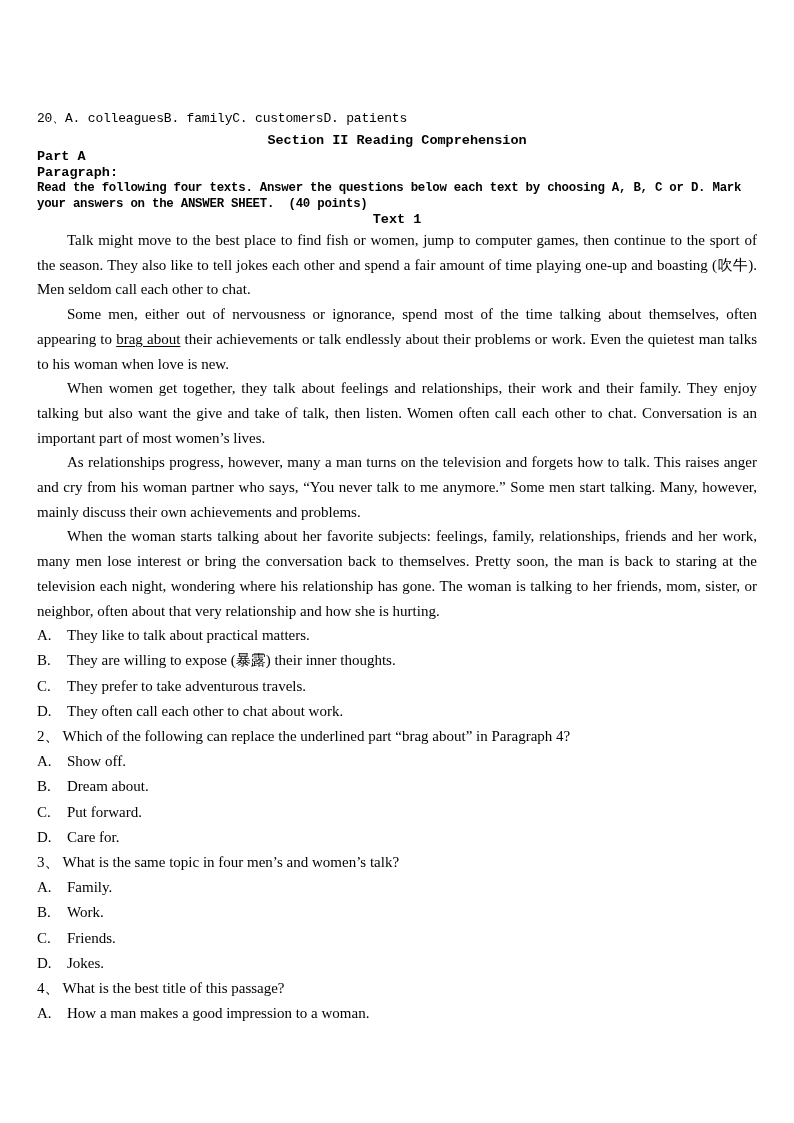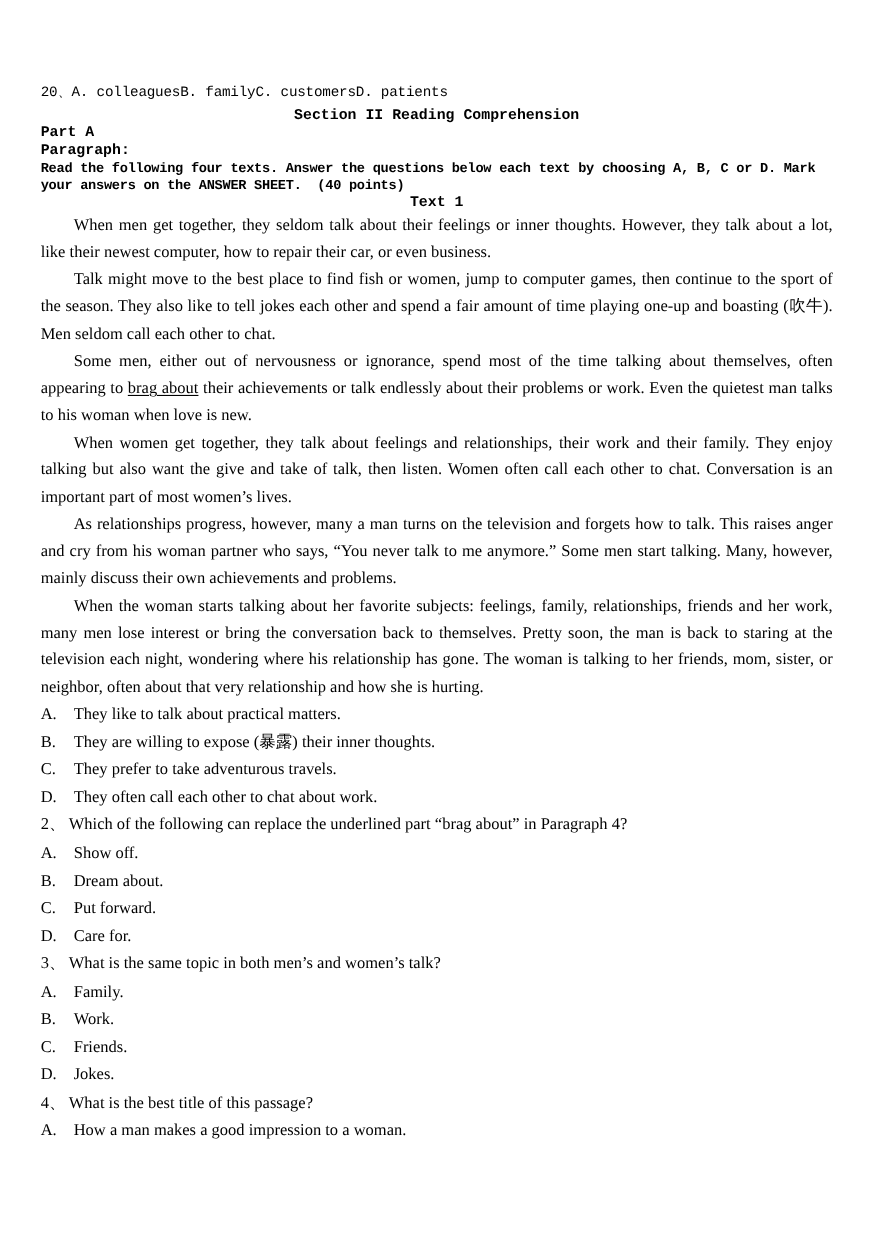--- a/index.html
+++ b/index.html
@@ -11,21 +11,21 @@
     box-sizing: border-box;
     padding: 75px 37px 0 37px;
     background: #ffffff;
     color: #000000;
     font-family: "Liberation Serif", "DejaVu Serif", serif;
     overflow: hidden;
   }
   .mono { font-family: "Liberation Mono", "DejaVu Sans Mono", monospace; }
   .bold { font-weight: bold; }
   .center { text-align: center; }
-  .line20 { font-size: 13px; line-height: 17px; margin-bottom: 5px; letter-spacing: -0.2px; }
+  .line20 { font-size: 13px; line-height: 17px; margin-bottom: 5px; letter-spacing: -0.2px; margin-top: 35px; }
   .section-title { font-size: 13.5px; line-height: 17px; }
   .part-label, .dir-label { font-size: 13.5px; line-height: 16px; }
   .directions { font-size: 12.4px; line-height: 15.5px; letter-spacing: -0.25px; white-space: pre-wrap; font-weight: bold; }
   .text-title { font-size: 13.5px; line-height: 16px; }
   .passage p {
     margin: 0;
     font-size: 15px;
     line-height: 24.7px;
     text-align: justify;
     text-indent: 30px;
@@ -47,21 +47,20 @@
 
   <div class="section-title mono bold center">Section II Reading Comprehension</div>
 
   <div class="part-label mono bold">Part A</div>
   <div class="dir-label mono bold">Paragraph:</div>
   <div class="directions mono">Read the following four texts. Answer the questions below each text by choosing A, B, C or D. Mark your answers on the ANSWER SHEET.  (40 points)</div>
 
   <div class="text-title mono bold center">Text 1</div>
 
   <div class="passage">
-    <p>When men get together, they seldom talk about their feelings or inner thoughts. However, they talk about a lot, like their newest computer, how to repair their car, or even business.</p>
     <p>Talk might move to the best place to find fish or women, jump to computer games, then continue to the sport of the season. They also like to tell jokes each other and spend a fair amount of time playing one-up and boasting (吹牛). Men seldom call each other to chat.</p>
     <p><span>Some men, either out of nervousness or ignorance, spend most of the time talking about themselves, often appearing to </span><span class="u">brag about</span><span> their achievements or talk endlessly about their problems or work. Even the quietest man talks to his woman when love is new.</span></p>
     <p>When women get together, they talk about feelings and relationships, their work and their family. They enjoy talking but also want the give and take of talk, then listen. Women often call each other to chat. Conversation is an important part of most women’s lives.</p>
     <p>As relationships progress, however, many a man turns on the television and forgets how to talk. This raises anger and cry from his woman partner who says, “You never talk to me anymore.” Some men start talking. Many, however, mainly discuss their own achievements and problems.</p>
     <p>When the woman starts talking about her favorite subjects: feelings, family, relationships, friends and her work, many men lose interest or bring the conversation back to themselves. Pretty soon, the man is back to staring at the television each night, wondering where his relationship has gone. The woman is talking to her friends, mom, sister, or neighbor, often about that very relationship and how she is hurting.</p>
   </div>
 
   <div class="qa">
 
     <div class="opt"><span class="olabel">A.</span><span>They like to talk about practical matters.</span></div>
@@ -72,21 +71,21 @@
     <div class="q-line"><span class="qnum">2、</span><span>Which of the following can replace the underlined part “brag about” in Paragraph 4?</span></div>
     <div class="opt-row">
       <div class="opt opt-col1"><span class="olabel">A.</span><span>Show off.</span></div>
       <div class="opt"><span class="olabel">B.</span><span>Dream about.</span></div>
     </div>
     <div class="opt-row">
       <div class="opt opt-col1"><span class="olabel">C.</span><span>Put forward.</span></div>
       <div class="opt"><span class="olabel">D.</span><span>Care for.</span></div>
     </div>
 
-    <div class="q-line"><span class="qnum">3、</span><span>What is the same topic in both men’s and women’s talk?</span></div>
+    <div class="q-line"><span class="qnum">3、</span><span>What is the same topic in four men’s and women’s talk?</span></div>
     <div class="opt-row">
       <div class="opt opt-col1"><span class="olabel">A.</span><span>Family.</span></div>
       <div class="opt"><span class="olabel">B.</span><span>Work.</span></div>
     </div>
     <div class="opt-row">
       <div class="opt opt-col1"><span class="olabel">C.</span><span>Friends.</span></div>
       <div class="opt"><span class="olabel">D.</span><span>Jokes.</span></div>
     </div>
 
     <div class="q-line"><span class="qnum">4、</span><span>What is the best title of this passage?</span></div>

